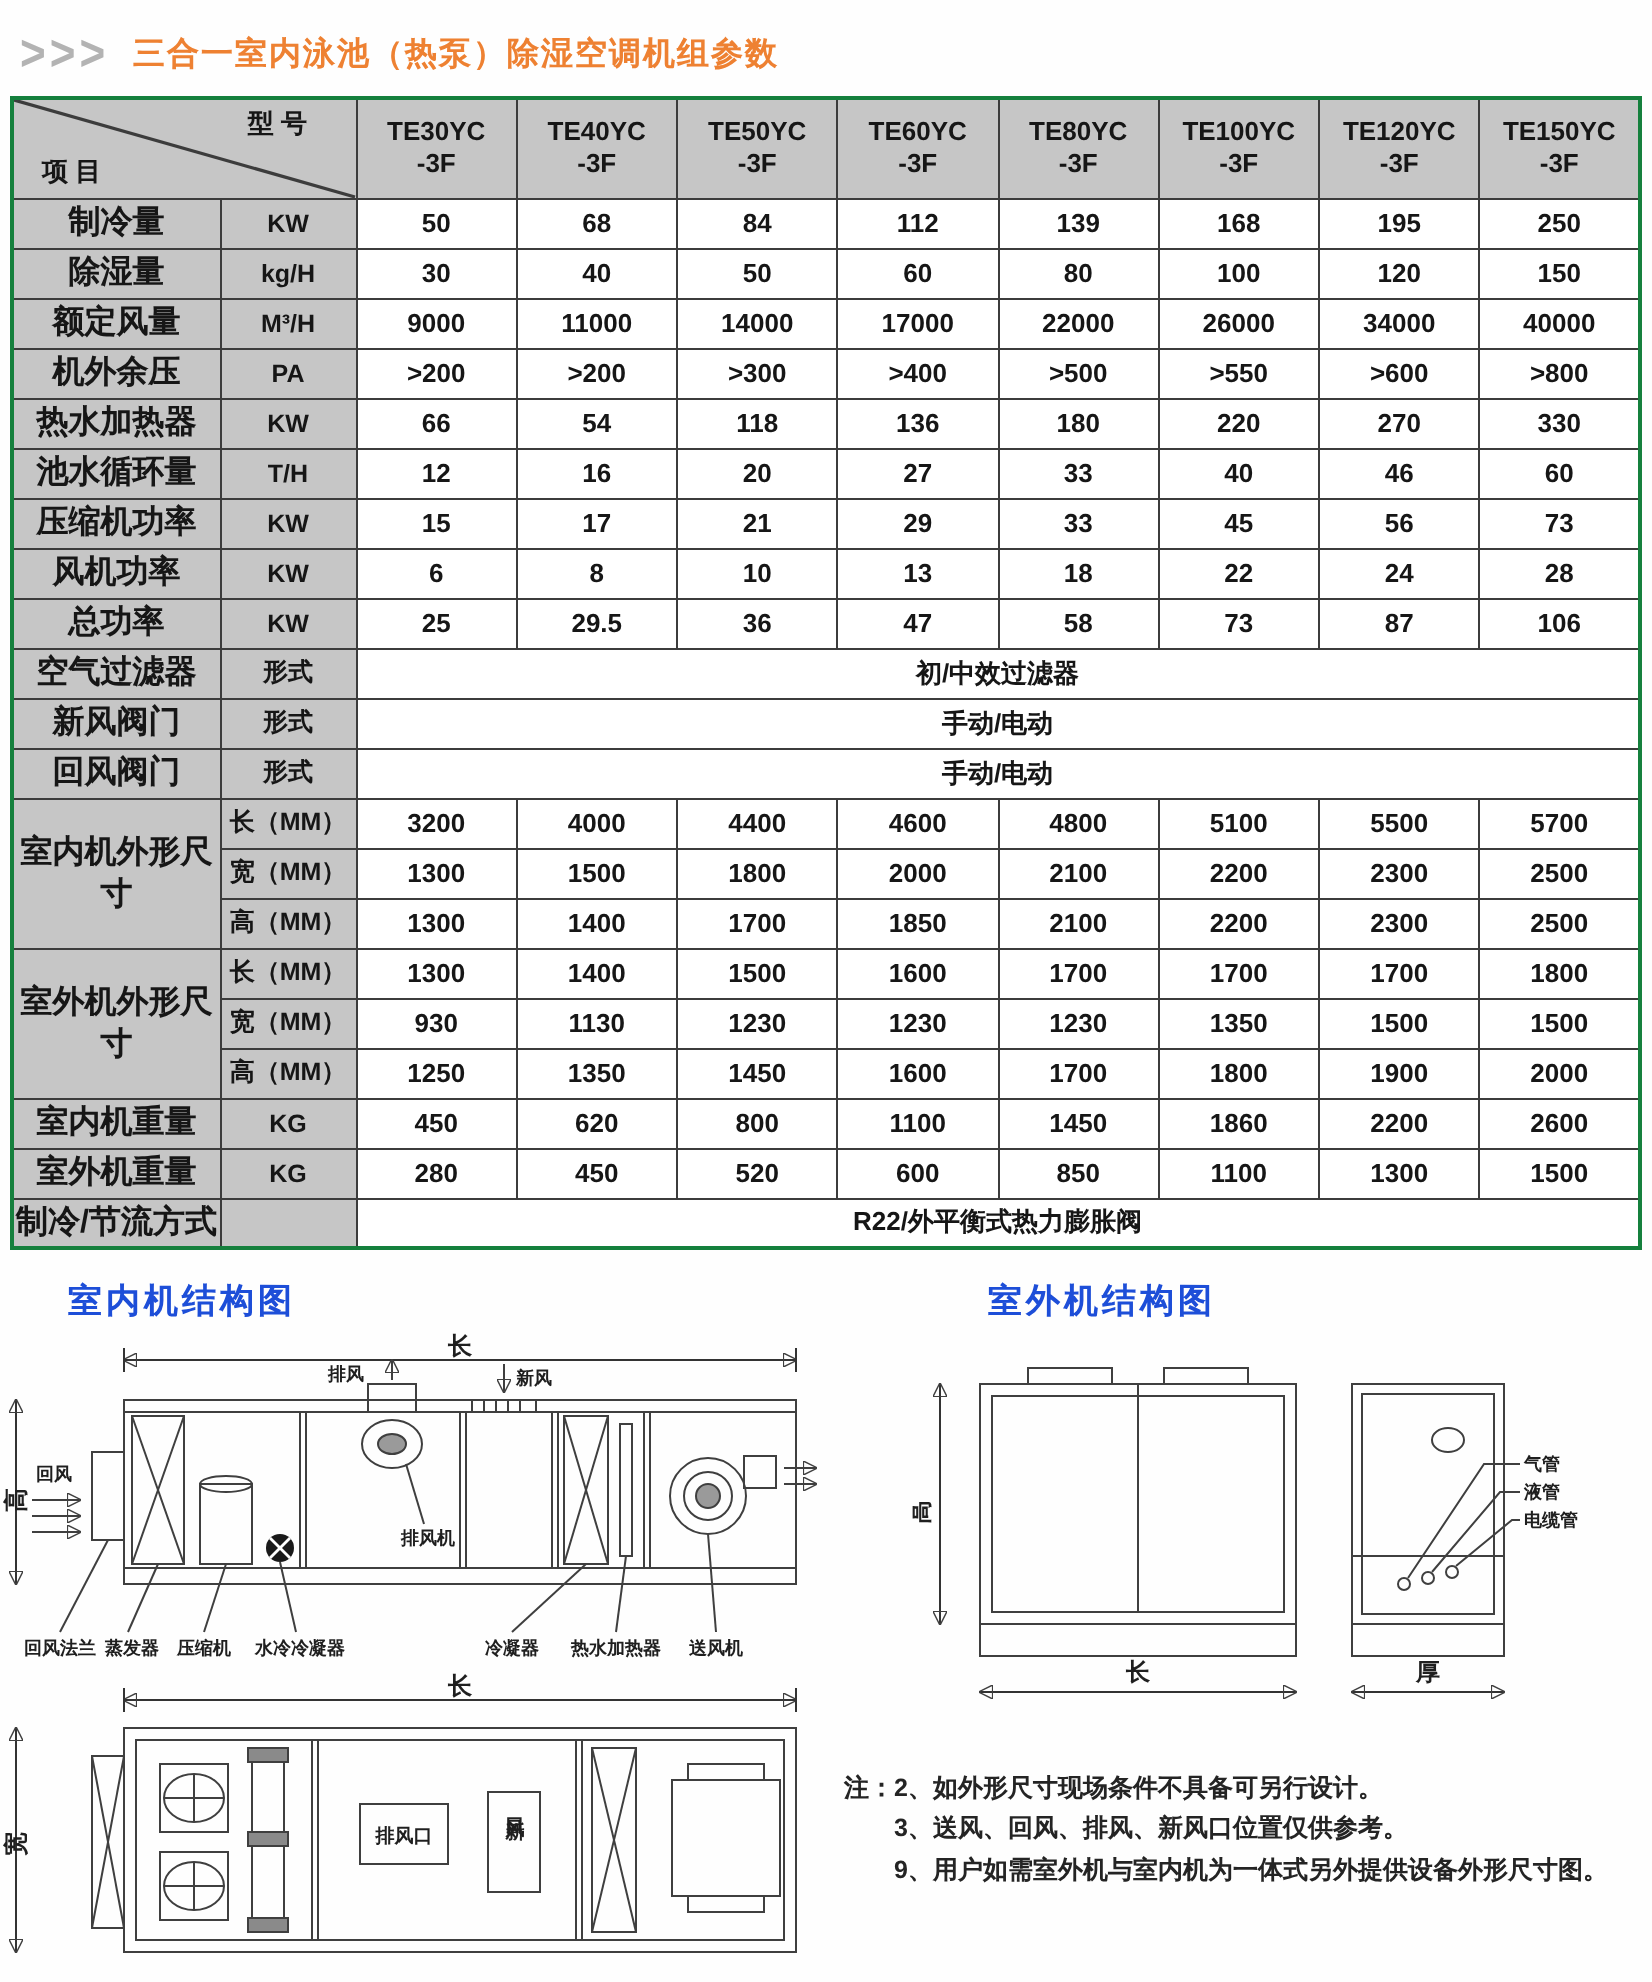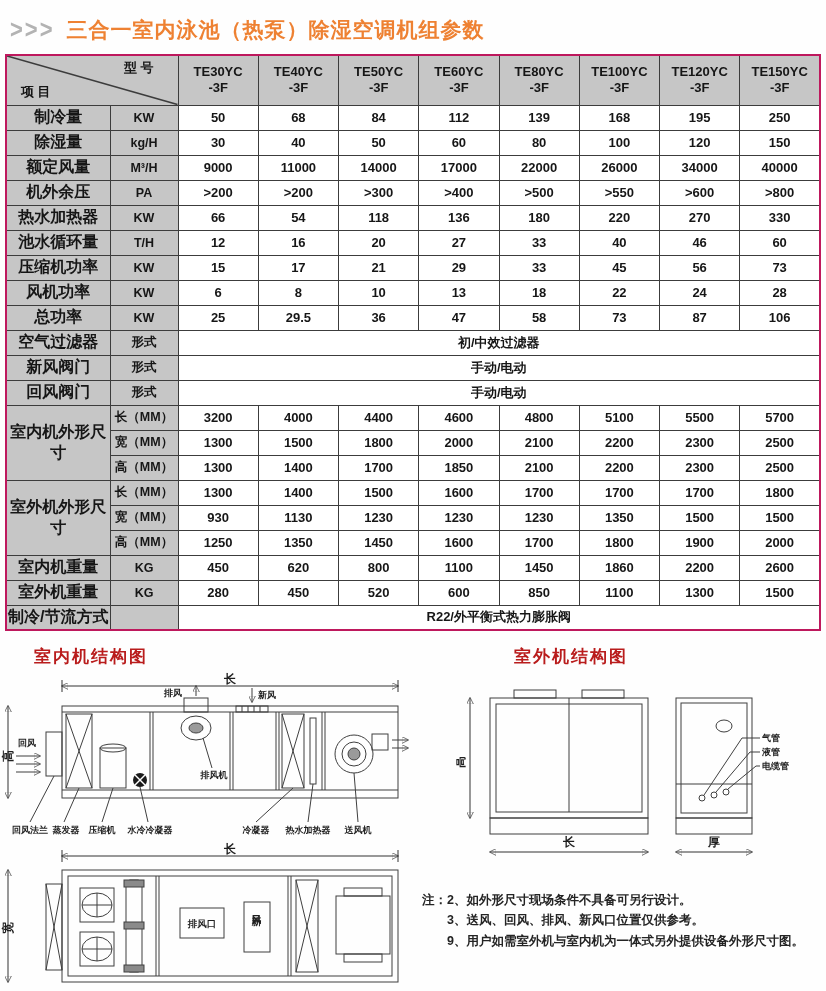--- a/index.html
+++ b/index.html
@@ -2,42 +2,42 @@
 <html><head>
 <meta charset="utf-8">
 <style>
   * { box-sizing: border-box; margin: 0; padding: 0; }
   body { background: #ffffff; font-family: "Liberation Sans", "DejaVu Sans", sans-serif; }
   .page { position: relative; width: 826px; height: 991px; background: #fefefe; overflow: hidden; }
 
   
   .hdr { display: flex; align-items: center; gap: 12px; padding: 16px 0 10px 10px; }
   .chev { color: #b3b3b3; font-size: 22px; font-weight: 700; letter-spacing: 2px; line-height: 1; transform: scaleY(1.15); }
-  .title { color: #ee8132; font-size: 21px; font-weight: 700; letter-spacing: 1px; }
+  .title { color: #ee8132; font-size: 16px; font-weight: 700; letter-spacing: 1px; }
 
   
-  table.spec { border-collapse: collapse; table-layout: fixed; width: 816px; margin-left: 5px; border: 2px solid #be185d; }
+  table.spec { border-collapse: collapse; table-layout: fixed; width: 816px; margin-left: 5px; border: 2px solid #15803d; }
   .spec th, .spec td { border: 1px solid #3c3c3c; text-align: center; vertical-align: middle; color: #161616; overflow: hidden; }
   .spec thead th { background: #c6c6c6; height: 50px; font-size: 13px; font-weight: 700; line-height: 1.25; }
   .spec td { height: 25px; font-size: 13px; font-weight: 600; background: #ffffff; }
   .spec td.lbl, .spec td.unit { background: #c6c6c6; }
   .spec td.lbl { font-size: 16px; }
   .spec td.unit { font-size: 12.5px; }
   th.corner { position: relative; background: #c6c6c6; }
   th.corner svg.cline { position: absolute; left: 0; top: 0; width: 100%; height: 100%; }
   .c-top { position: absolute; top: 4px; right: 24px; font-size: 13px; font-weight: 700; }
   .c-bot { position: absolute; bottom: 4px; left: 14px; font-size: 13px; font-weight: 700; }
 
   
   .bottom { display: flex; margin-top: 10px; }
   .col-left { width: 414px; }
   .col-right { width: 412px; }
-  .sec-title { color: #b91c1c; font-size: 17px; font-weight: 700; letter-spacing: 2px; }
+  .sec-title { color: #1d4ed8; font-size: 17px; font-weight: 700; letter-spacing: 2px; }
   .col-left .sec-title { margin: 4px 0 2px 34px; }
-  .col-right .sec-title { margin: 4px 0 6px 100px; }
+  .col-right .sec-title { margin: 4px 0 6px 80px; }
 
   svg.d { display: block; }
   svg.d line, svg.d rect, svg.d path, svg.d polyline, svg.d ellipse, svg.d circle
        { stroke: #3f3f3f; fill: none; stroke-width: 1; }
   svg.d .dim { stroke: #333; }
   svg.d .tick { stroke: #333; }
   svg.d text { fill: #1f1f1f; stroke: none; font-size: 9px; font-weight: 600; text-anchor: middle; }
   svg.d text.dimt { font-size: 12px; font-weight: 700; }
   svg.d text.lft { text-anchor: start; }
   svg.d text.rgt { text-anchor: end; }

